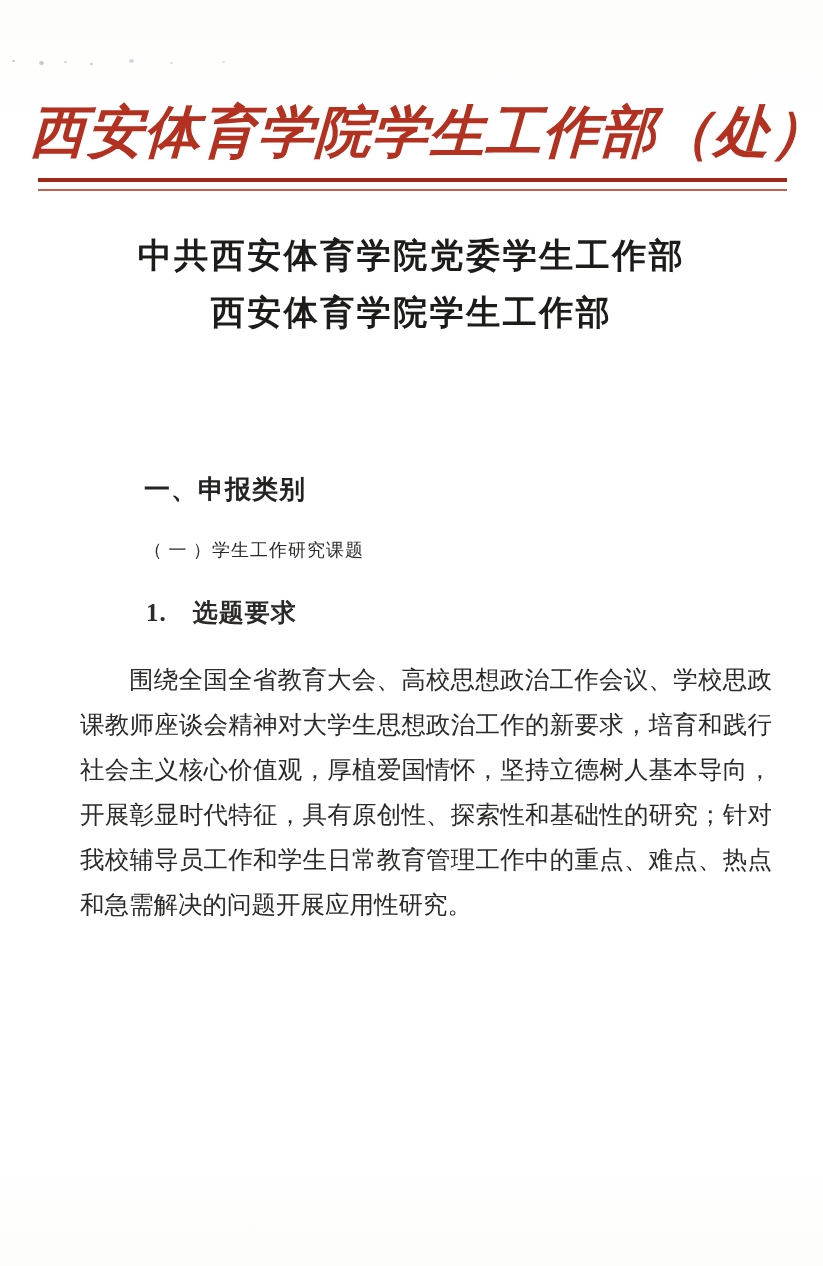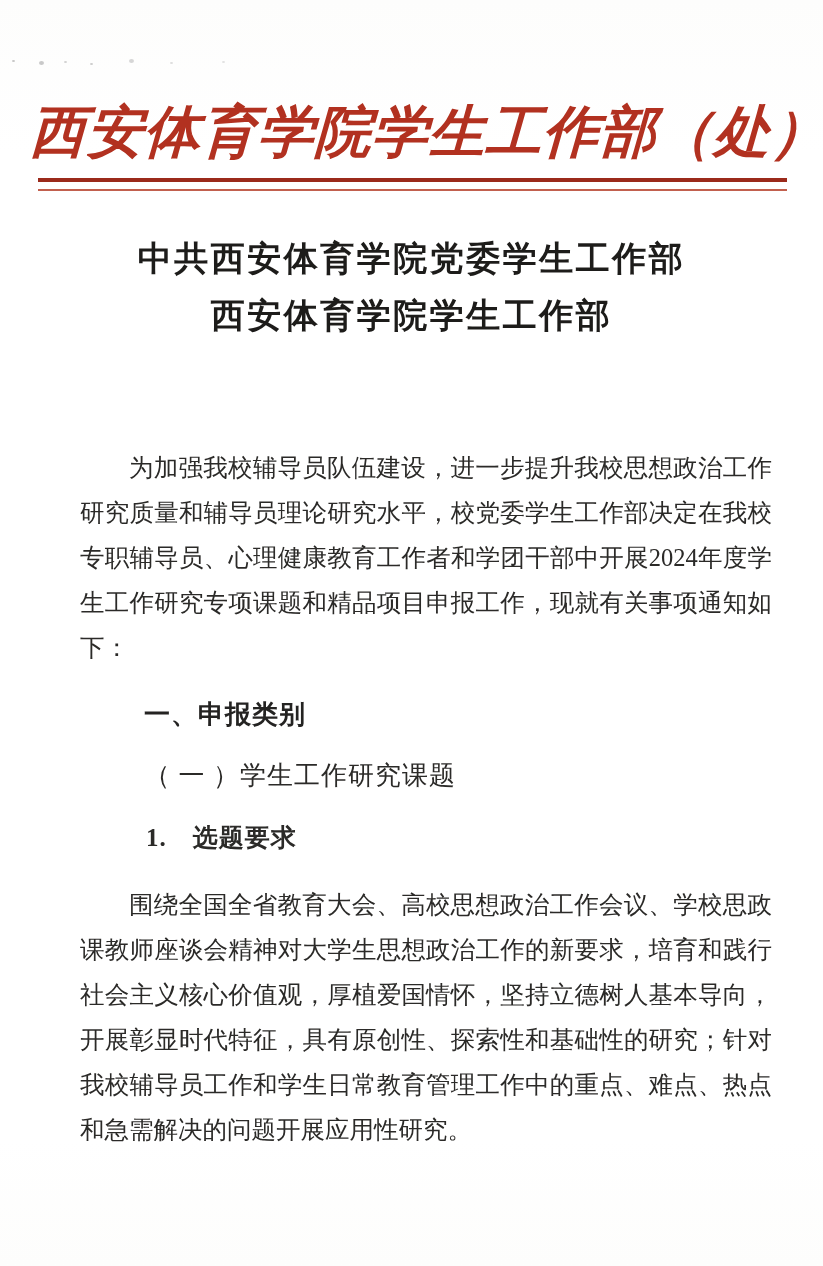--- a/index.html
+++ b/index.html
@@ -49,21 +49,21 @@
     height: 7px;
     border-top: 4px solid #9b2a1b;
     border-bottom: 2px solid #c2604e;
   }
 
   
   .doc-title {
     position: absolute;
     top: 230px; left: 0; right: 0;
     text-align: center;
-    font-family: Liberation Sans, sans-serif;
+    font-family: Liberation Mono, monospace;
     font-weight: bold;
     font-size: 34px;
     line-height: 57px;
     letter-spacing: 2.5px;
     color: #1d1c1a;
   }
 
   
   .body-block {
     position: absolute;
@@ -82,21 +82,21 @@
     padding-left: 64px;
     font-family: "Liberation Sans", "DejaVu Sans", sans-serif;
     font-weight: bold;
     font-size: 26px;
     color: #242322;
     letter-spacing: 1px;
   }
   .h2 {
     margin-top: 16px !important;
     padding-left: 64px;
-    font-size: 26px;
+    font-size: 18px;
     letter-spacing: 1px;
   }
   .h3 {
     margin-top: 17px !important;
     padding-left: 66px;
     font-size: 25px;
     letter-spacing: 1px;
     font-weight: bold;
   }
   .para2 { margin-top: 22px !important; }
@@ -111,21 +111,20 @@
   <div class="letterhead">西安体育学院学生工作部（处）</div>
 
   <div class="rule"></div>
 
   <div class="doc-title">
     <div class="title-line">中共西安体育学院党委学生工作部</div>
     <div class="title-line">西安体育学院学生工作部</div>
   </div>
 
   <div class="body-block">
-    <p class="para indent">为加强我校辅导员队伍建设，进一步提升我校思想政治工作研究质量和辅导员理论研究水平，校党委学生工作部决定在我校专职辅导员、心理健康教育工作者和学团干部中开展2024年度学生工作研究专项课题和精品项目申报工作，现就有关事项通知如下：</p>
 
     <p class="h1">一、申报类别</p>
 
     <p class="h2">（ 一 ）学生工作研究课题</p>
 
     <p class="h3">1.　选题要求</p>
 
     <p class="para indent para2">围绕全国全省教育大会、高校思想政治工作会议、学校思政课教师座谈会精神对大学生思想政治工作的新要求，培育和践行社会主义核心价值观，厚植爱国情怀，坚持立德树人基本导向，开展彰显时代特征，具有原创性、探索性和基础性的研究；针对我校辅导员工作和学生日常教育管理工作中的重点、难点、热点和急需解决的问题开展应用性研究。</p>
   </div>
 

